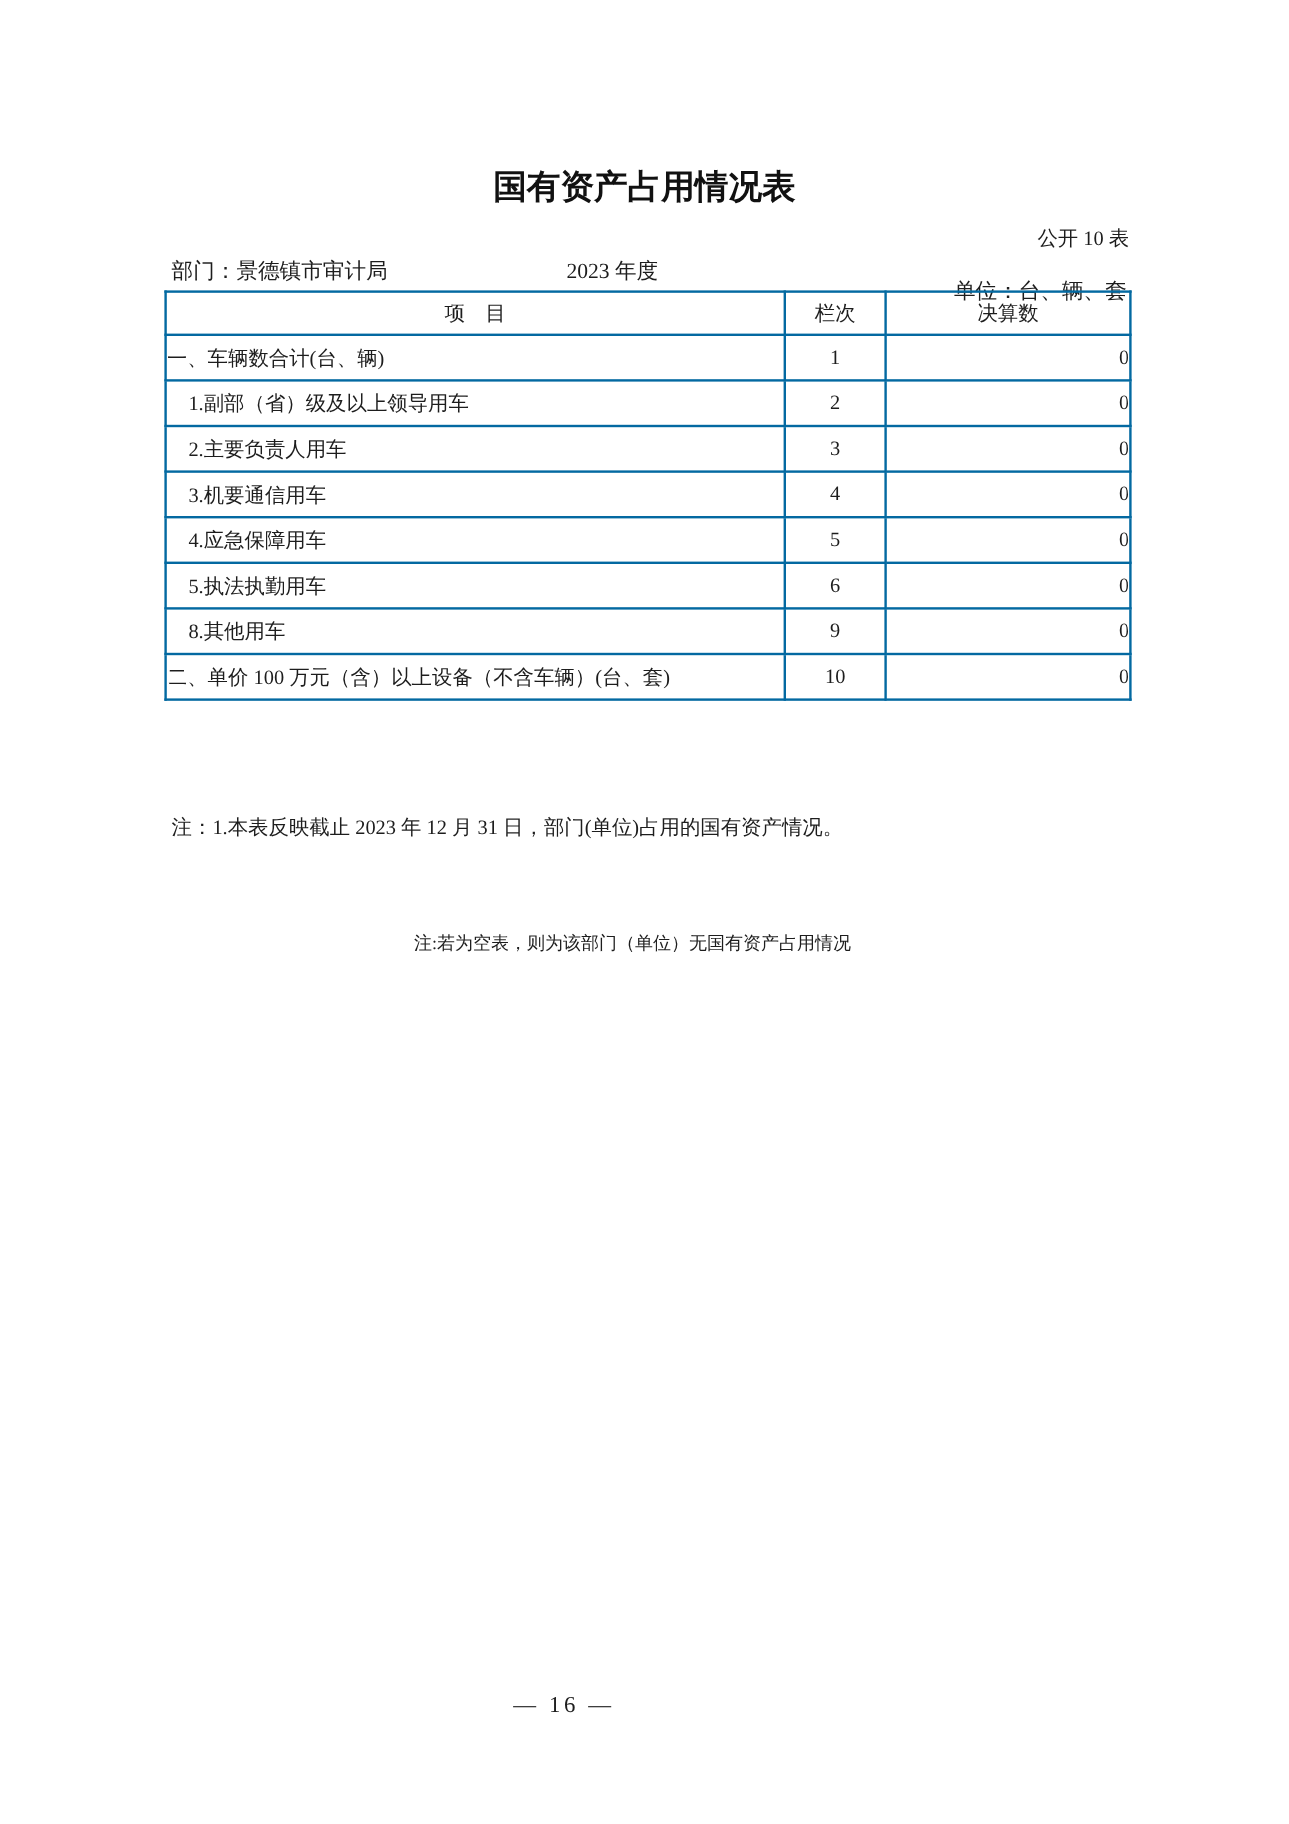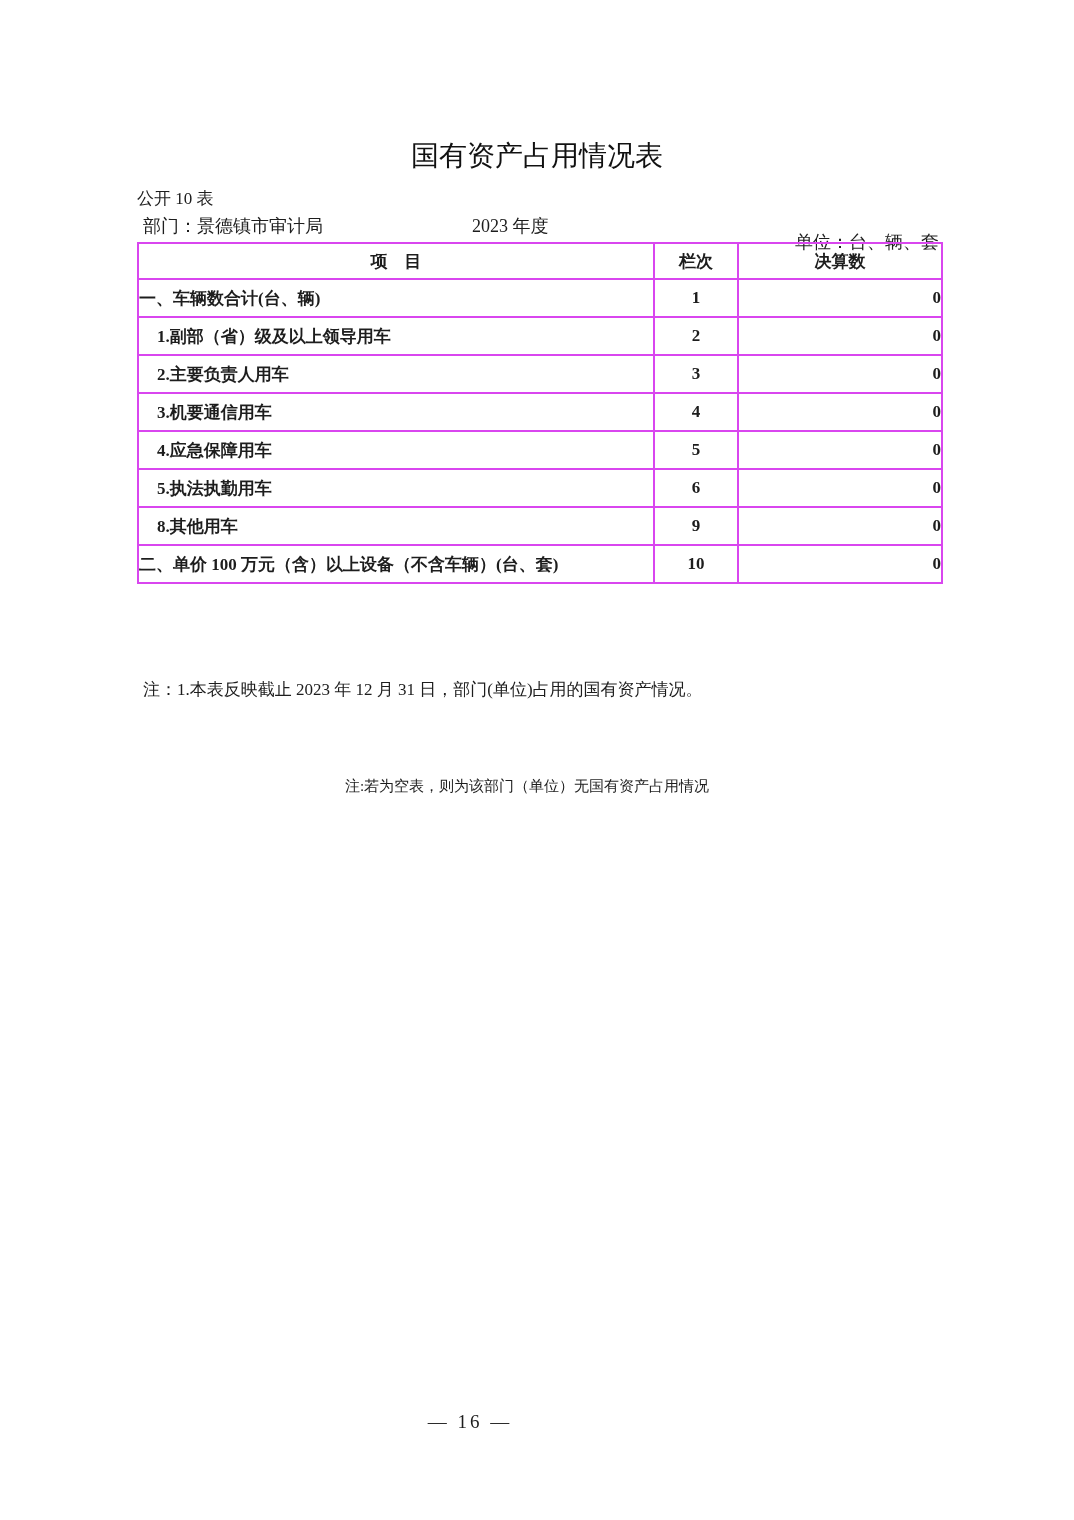--- a/index.html
+++ b/index.html
@@ -4,44 +4,44 @@
 <style>
   html,body{margin:0;padding:0;background:#fff;}
   .page{
     position:relative; width:1074px; height:1520px; background:#ffffff;
     font-family:"Liberation Serif","DejaVu Serif",serif; color:#1d1d1d;
     overflow:hidden;
   }
   .title{
     position:absolute; top:137px; left:0; width:1074px; text-align:center;
     font-family:"Liberation Sans","DejaVu Sans",sans-serif;
-    font-weight:normal; font-size:28px; color:#111;
+    font-weight:bold; font-size:28px; color:#111;
   }
   .table-no{
     position:absolute; top:187px; left:137px; width:804px;
-    text-align:left; font-size:17px;
+    text-align:right; font-size:17px;
   }
   .meta-line{
     position:absolute; top:214px; left:137px; width:804px; height:24px;
     font-size:18px;
   }
   .meta-dept{position:absolute; left:6px; top:0;}
   .meta-year{position:absolute; left:335px; top:0;}
   .meta-unit{position:absolute; right:2px; top:16px;}
   table.asset-table{
     position:absolute; top:242px; left:137px; width:804px;
     border-collapse:collapse; table-layout:fixed;
     font-size:17px; color:#1d1d1d;
   }
   table.asset-table th, table.asset-table td{
-    border:2px solid #d946ef; font-weight:bold; padding:0;
+    border:2px solid #0369a1; font-weight:normal; padding:0;
     overflow:hidden; white-space:nowrap;
   }
   table.asset-table th{height:34px; text-align:center;}
-  table.asset-table td{height:36px;}
+  table.asset-table td{height:36px;border-radius:19px;}
   td.cell-item{text-align:left; padding-left:8px;}
   td.cell-item.sub{padding-left:18px;}
   td.cell-col{text-align:center;}
   td.cell-val{text-align:right; padding-right:10px;}
   .note1{
     position:absolute; top:678px; left:143px; width:820px; font-size:17px;
   }
   .note2{
     position:absolute; top:777px; left:0; width:1054px;
     text-align:center; font-size:15px;

